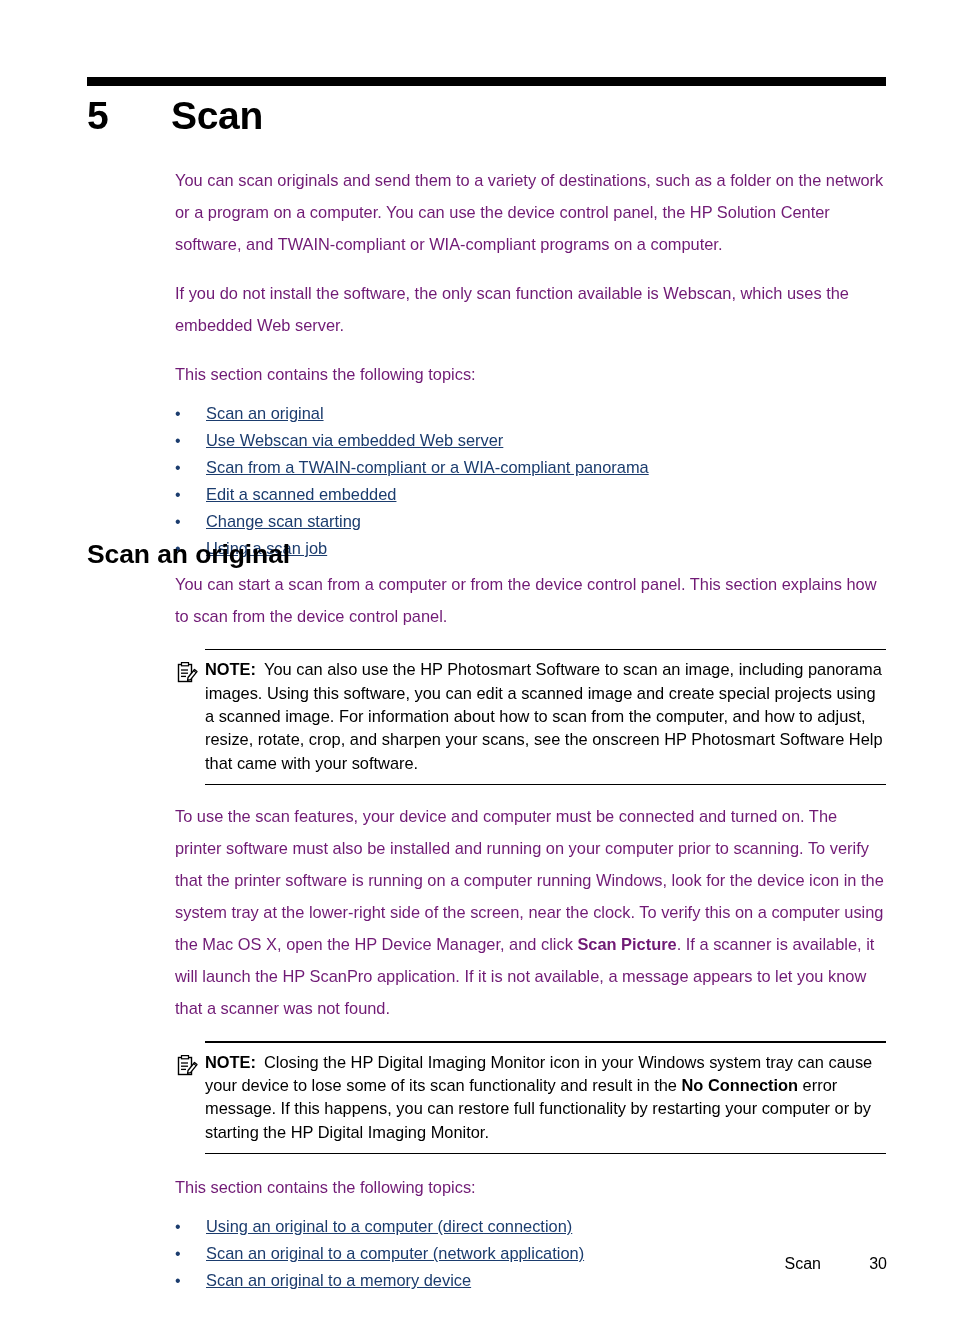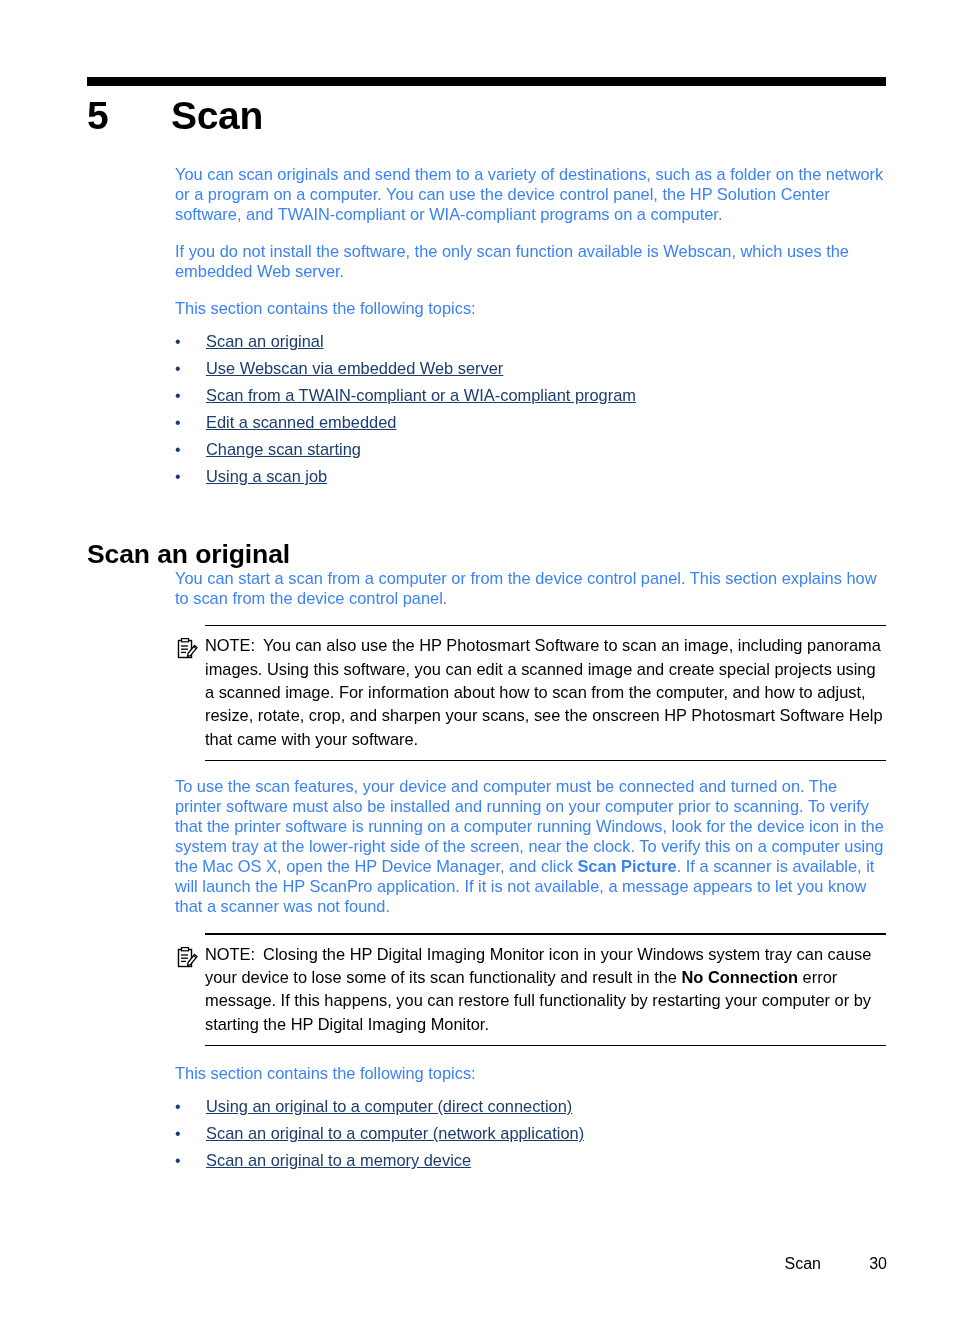--- a/index.html
+++ b/index.html
@@ -56,23 +56,23 @@
   
   .content {
     position: absolute;
     left: 175px;
     top: 164px;
     width: 711px;
   }
   p.body {
     margin: 0 0 17px 0;
     font-size: 16.4px;
-    line-height: 20px;
+    line-height: 32px;
     text-align: left;
-    color: #3b82f6;
+    color: #701a75;
   }
   p.body.tight { margin-bottom: 14px; }
 
   
   ul.linklist {
     list-style: none;
     margin: 0 0 10px 0;
     padding: 0;
   }
   ul.linklist li {
@@ -134,21 +134,21 @@
     top: 11px;
     width: 21px;
     height: 22px;
   }
   .note .note-text {
     font-size: 16.4px;
     line-height: 23.3px;
     color: #000;
   }
   .note .note-label {
-    font-weight: normal;
+    font-weight: bold;
   }
   .note .gap { display: inline-block; width: 8px; }
   b.inlineb { font-weight: bold; }
 
   
   .footer {
     position: absolute;
     left: 87px;
     top: 1253px;
     width: 800px;
@@ -188,21 +188,21 @@
       <li>
         <span class="bullet">•</span>
         <a class="tlink">Scan an original</a>
       </li>
       <li>
         <span class="bullet">•</span>
         <a class="tlink">Use Webscan via embedded Web server</a>
       </li>
       <li>
         <span class="bullet">•</span>
-        <a class="tlink">Scan from a TWAIN-compliant or a WIA-compliant program</a>
+        <a class="tlink">Scan from a TWAIN-compliant or a WIA-compliant panorama</a>
       </li>
       <li>
         <span class="bullet">•</span>
         <a class="tlink">Edit a scanned embedded</a>
       </li>
       <li>
         <span class="bullet">•</span>
         <a class="tlink">Change scan starting</a>
       </li>
       <li>

